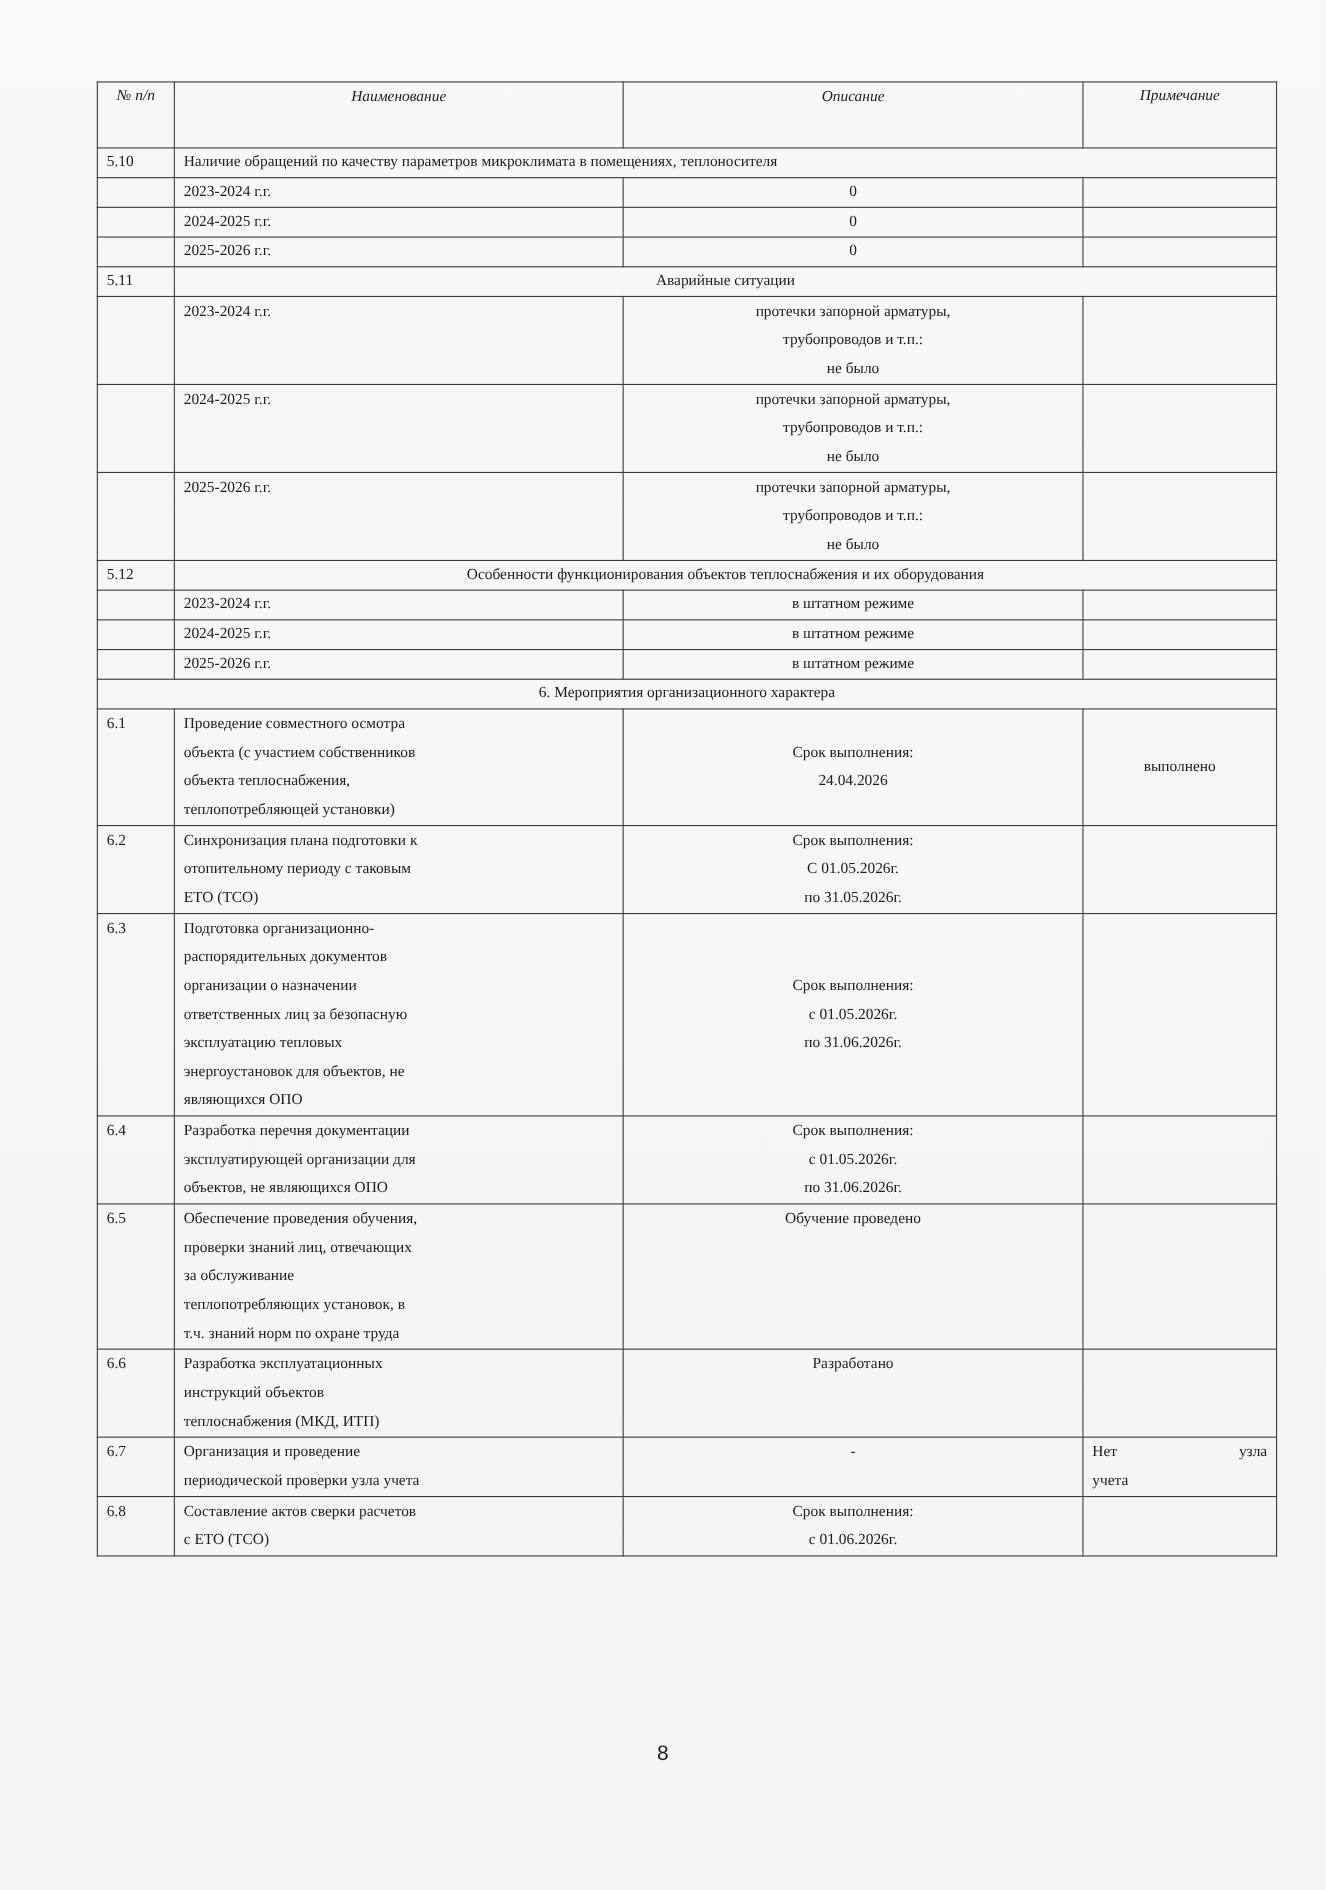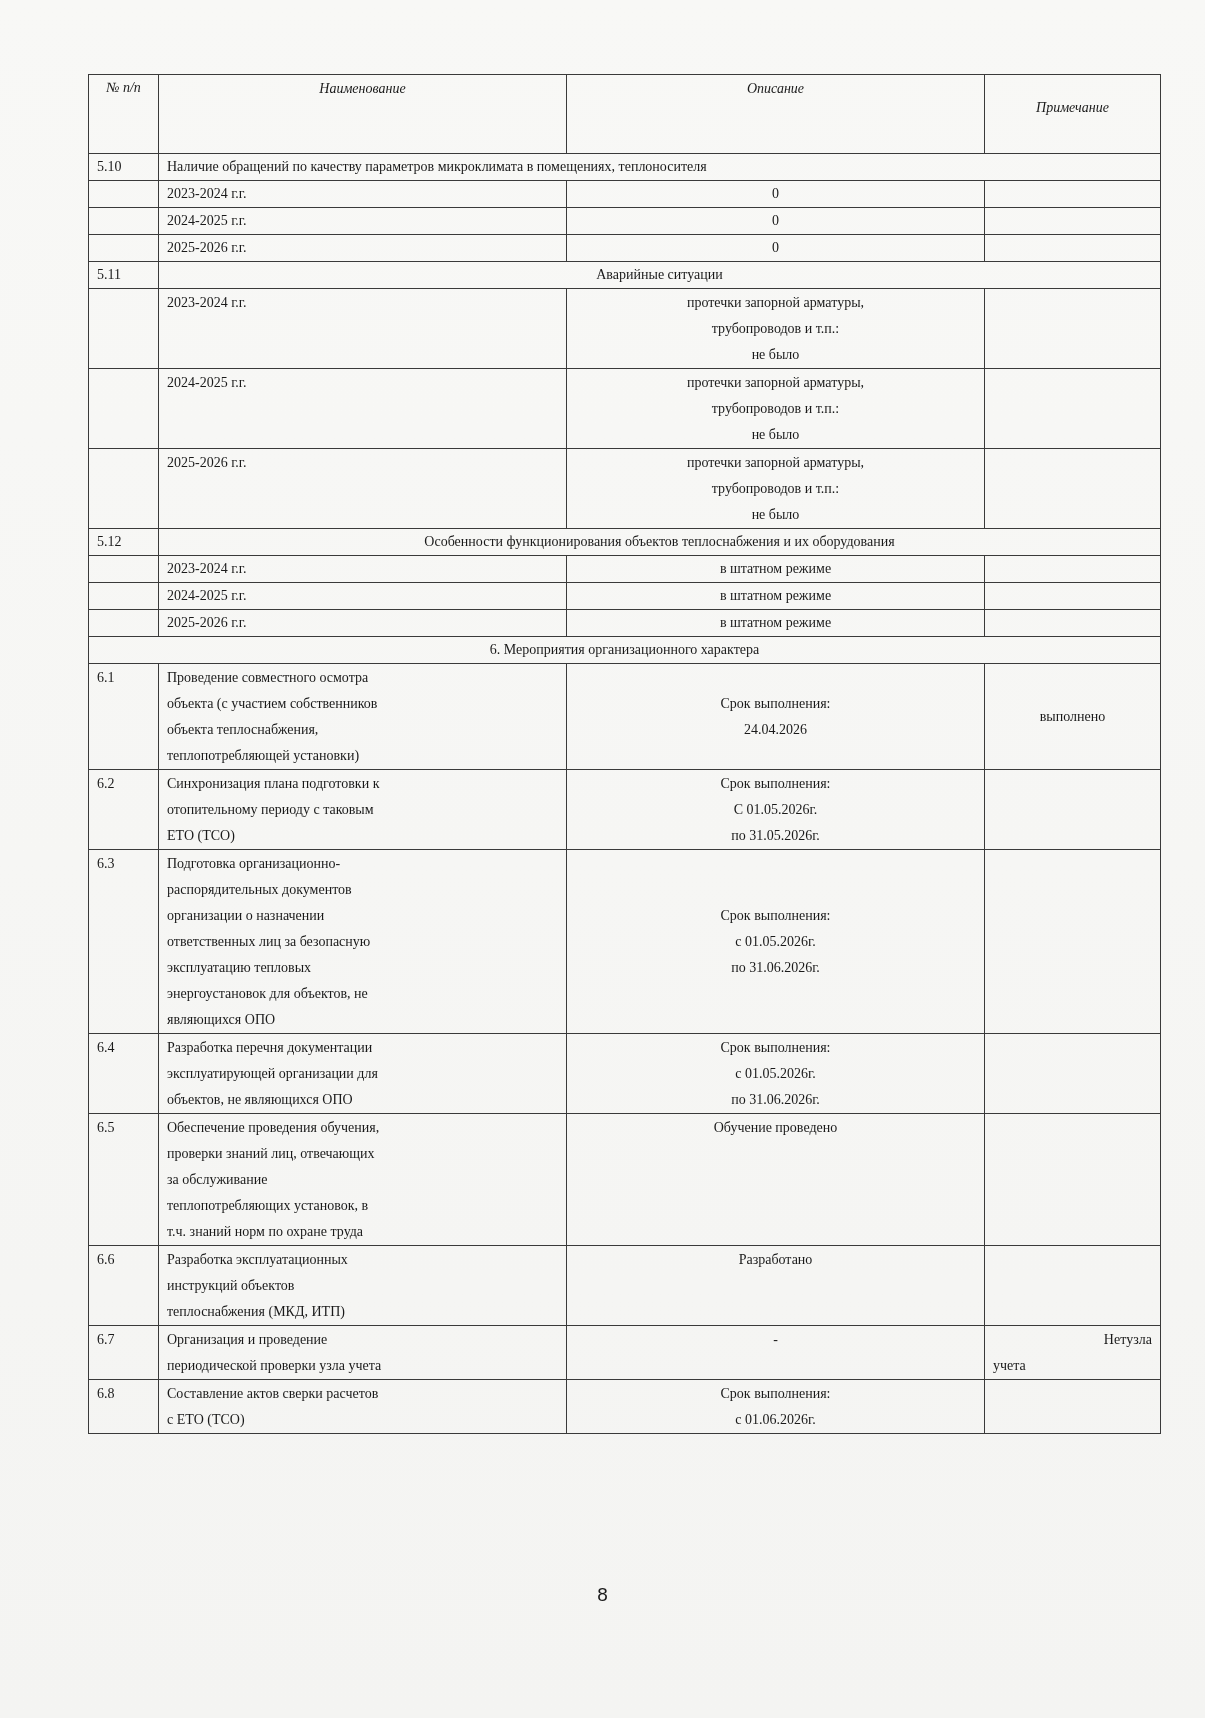--- a/index.html
+++ b/index.html
@@ -29,21 +29,21 @@
     padding: 1px 8px 0 8px;
     vertical-align: top;
     font-weight: normal;
   }
   col.c-num { width: 70px; }
   col.c-name { width: 408px; }
   col.c-desc { width: 418px; }
   col.c-note { width: 176px; }
   th.hdr { font-style: italic; text-align: center; vertical-align: middle; height: 58px; }
   th.hdr.num { line-height: 24px; }
-  th.hdr.note { vertical-align: top; padding-top: 20px; }
+  th.hdr.note { vertical-align: top; padding-top: 0; }
   .center { text-align: center; }
   .u { }
   .bold { font-weight: bold; }
   .mid { vertical-align: middle !important; }
   tr.short td { height: 26px; line-height: 26px; padding-top: 0; }
   .page-num {
     position: absolute; top: 1584px; left: 0; width: 1205px;
     text-align: center; font-family: "Liberation Sans", sans-serif; font-size: 19px;
   }
 </style>
@@ -249,21 +249,21 @@
   <tr>
     <td>6.7</td>
     <td>
       <div>Организация и проведение</div>
       <div>периодической проверки узла учета</div>
     </td>
     <td class="center">
       <div>-</div>
     </td>
     <td>
-      <div class="line1" style="display:flex;justify-content:flex-end;">
+      <div class="line1" style="display:flex;justify-content:space-between;">
         <span>Нет</span>
         <span>узла</span>
       </div>
       <div>учета</div>
     </td>
   </tr>
 
   <tr>
     <td>6.8</td>
     <td>

